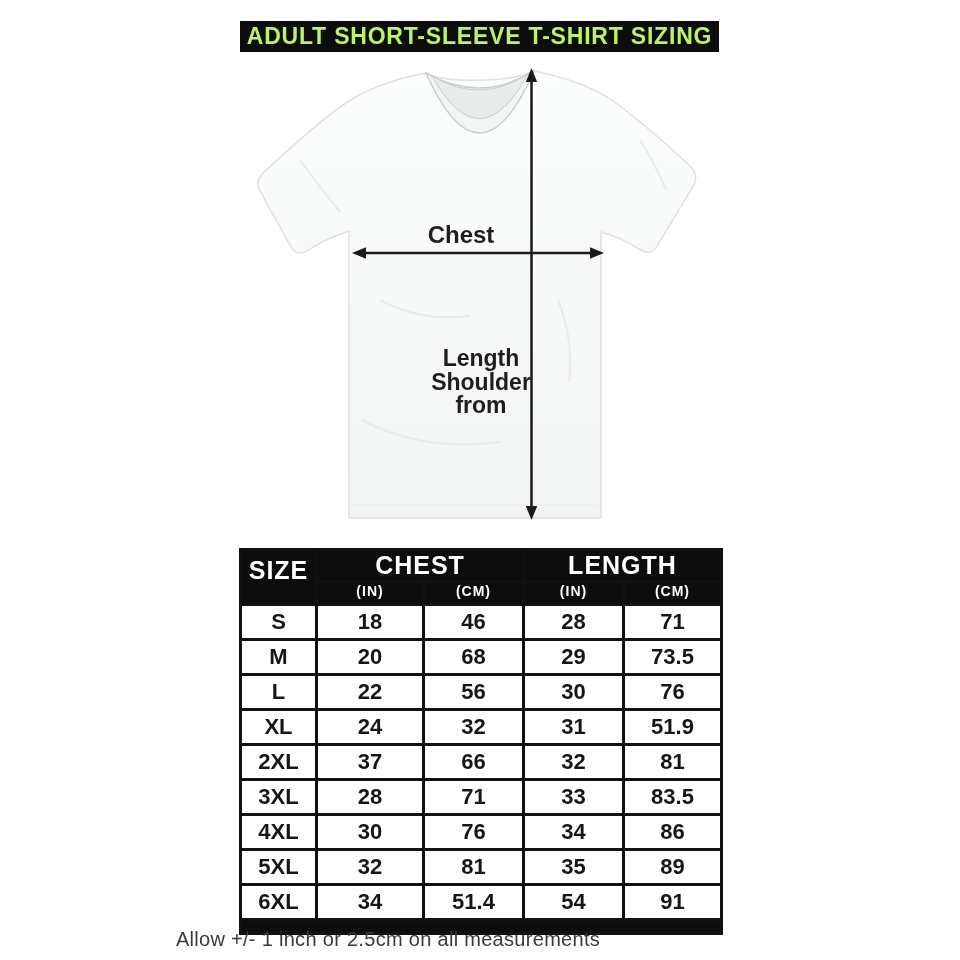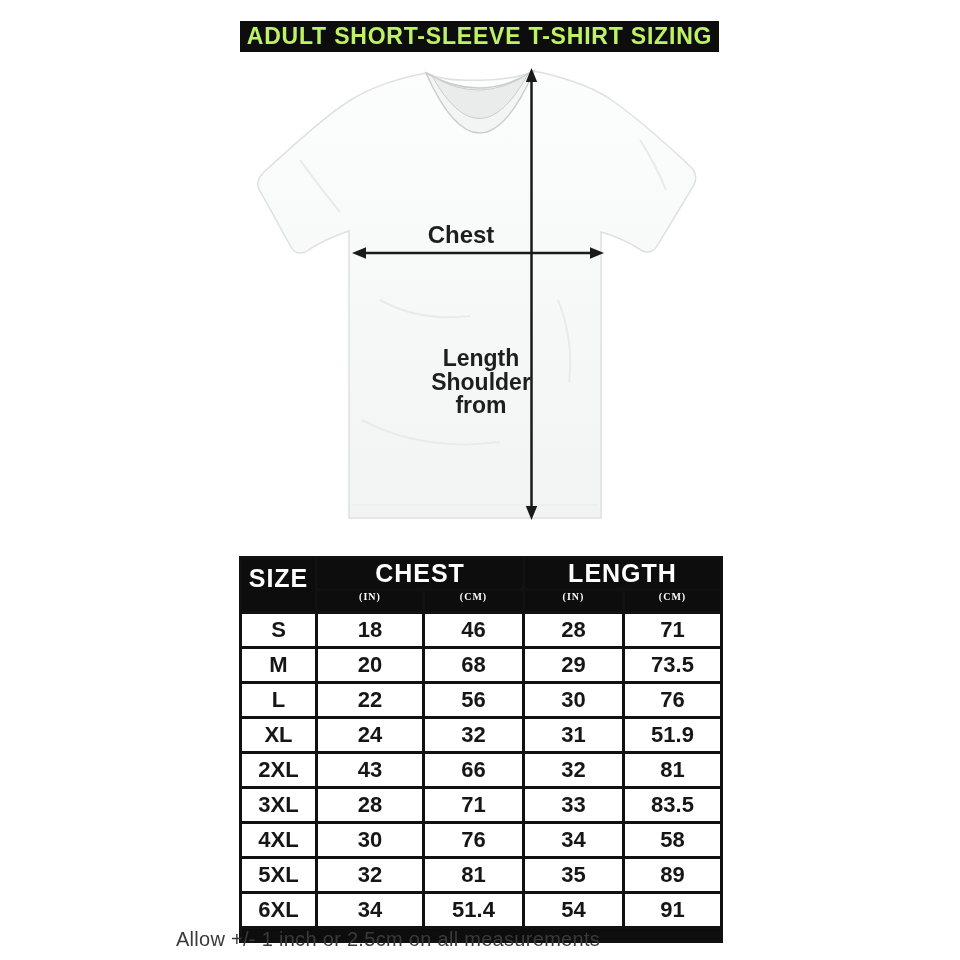--- a/index.html
+++ b/index.html
@@ -27,29 +27,29 @@
   }
   .length-label {
     position:absolute; left:401px; top:347px; width:160px;
     text-align:center; font-size:23px; font-weight:600; color:#1e1e1e; line-height:23.5px;
   }
   .length-label span { display:block; }
 
   
   table.size-table {
     position:absolute; left:239px; top:548px;
-    border-collapse:collapse; table-layout:fixed;margin-top:8px;
+    border-collapse:collapse; table-layout:fixed;
   }
   .size-table td, .size-table th { border:3px solid #111111; padding:0; }
   .size-table th {
     background:#0d0d0d; color:#ffffff; font-weight:bold; text-align:center;
   }
   th.big { font-size:25px; letter-spacing:1px; height:26px; vertical-align:middle; }
   th.size-head { vertical-align:top; padding-top:5px; }
-  th.unit { font-size:10px; letter-spacing:1px; height:17px; vertical-align:top; padding-bottom:3px;font-family:Liberation Serif, serif; }
+  th.unit { font-size:14px; letter-spacing:1px; height:17px; vertical-align:top; padding-bottom:3px; }
   .size-table td.cell {
     height:32px; text-align:center; vertical-align:middle;
     font-size:22px; font-weight:bold; color:#161616; background:#ffffff;
   }
   td.bottom-bar { height:11px; background:#0d0d0d; }
 
   
   .footer-note {
     position:absolute; left:0; top:928px; width:776px;
     text-align:center; font-size:20px; color:#3a3a3a; letter-spacing:0.3px;
@@ -170,38 +170,38 @@
       </tr>
       <tr>
         <td class="cell">XL</td>
         <td class="cell">24</td>
         <td class="cell">32</td>
         <td class="cell">31</td>
         <td class="cell">51.9</td>
       </tr>
       <tr>
         <td class="cell">2XL</td>
-        <td class="cell">43</td>
+        <td class="cell">37</td>
         <td class="cell">66</td>
         <td class="cell">32</td>
         <td class="cell">81</td>
       </tr>
       <tr>
         <td class="cell">3XL</td>
         <td class="cell">28</td>
         <td class="cell">71</td>
         <td class="cell">33</td>
         <td class="cell">83.5</td>
       </tr>
       <tr>
         <td class="cell">4XL</td>
         <td class="cell">30</td>
         <td class="cell">76</td>
         <td class="cell">34</td>
-        <td class="cell">58</td>
+        <td class="cell">86</td>
       </tr>
       <tr>
         <td class="cell">5XL</td>
         <td class="cell">32</td>
         <td class="cell">81</td>
         <td class="cell">35</td>
         <td class="cell">89</td>
       </tr>
       <tr>
         <td class="cell">6XL</td>

